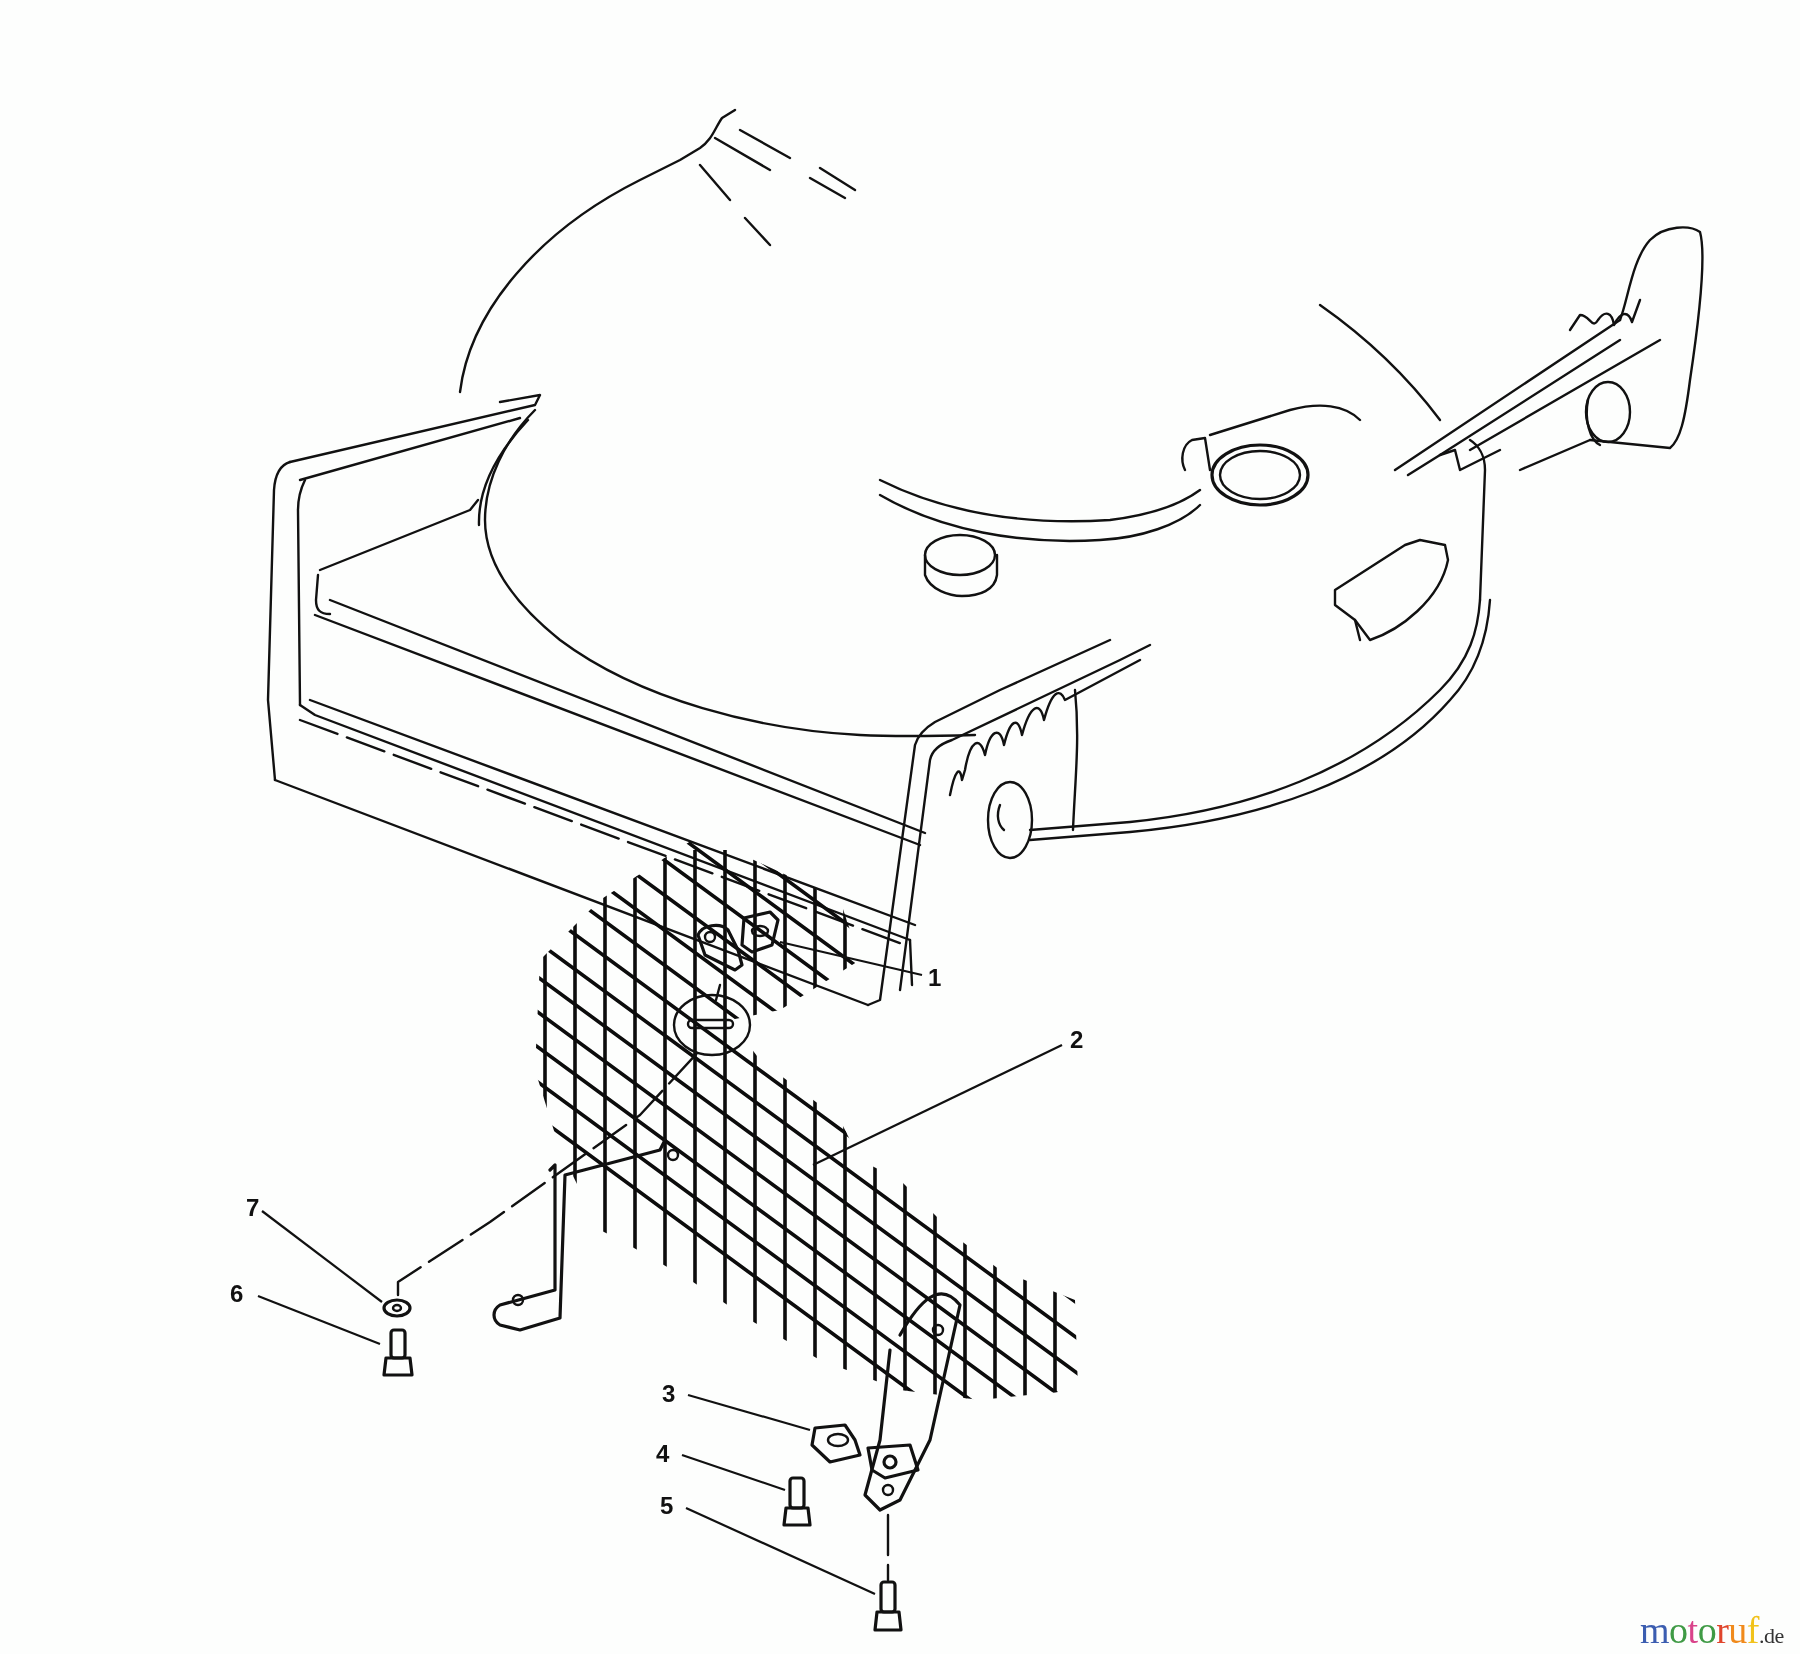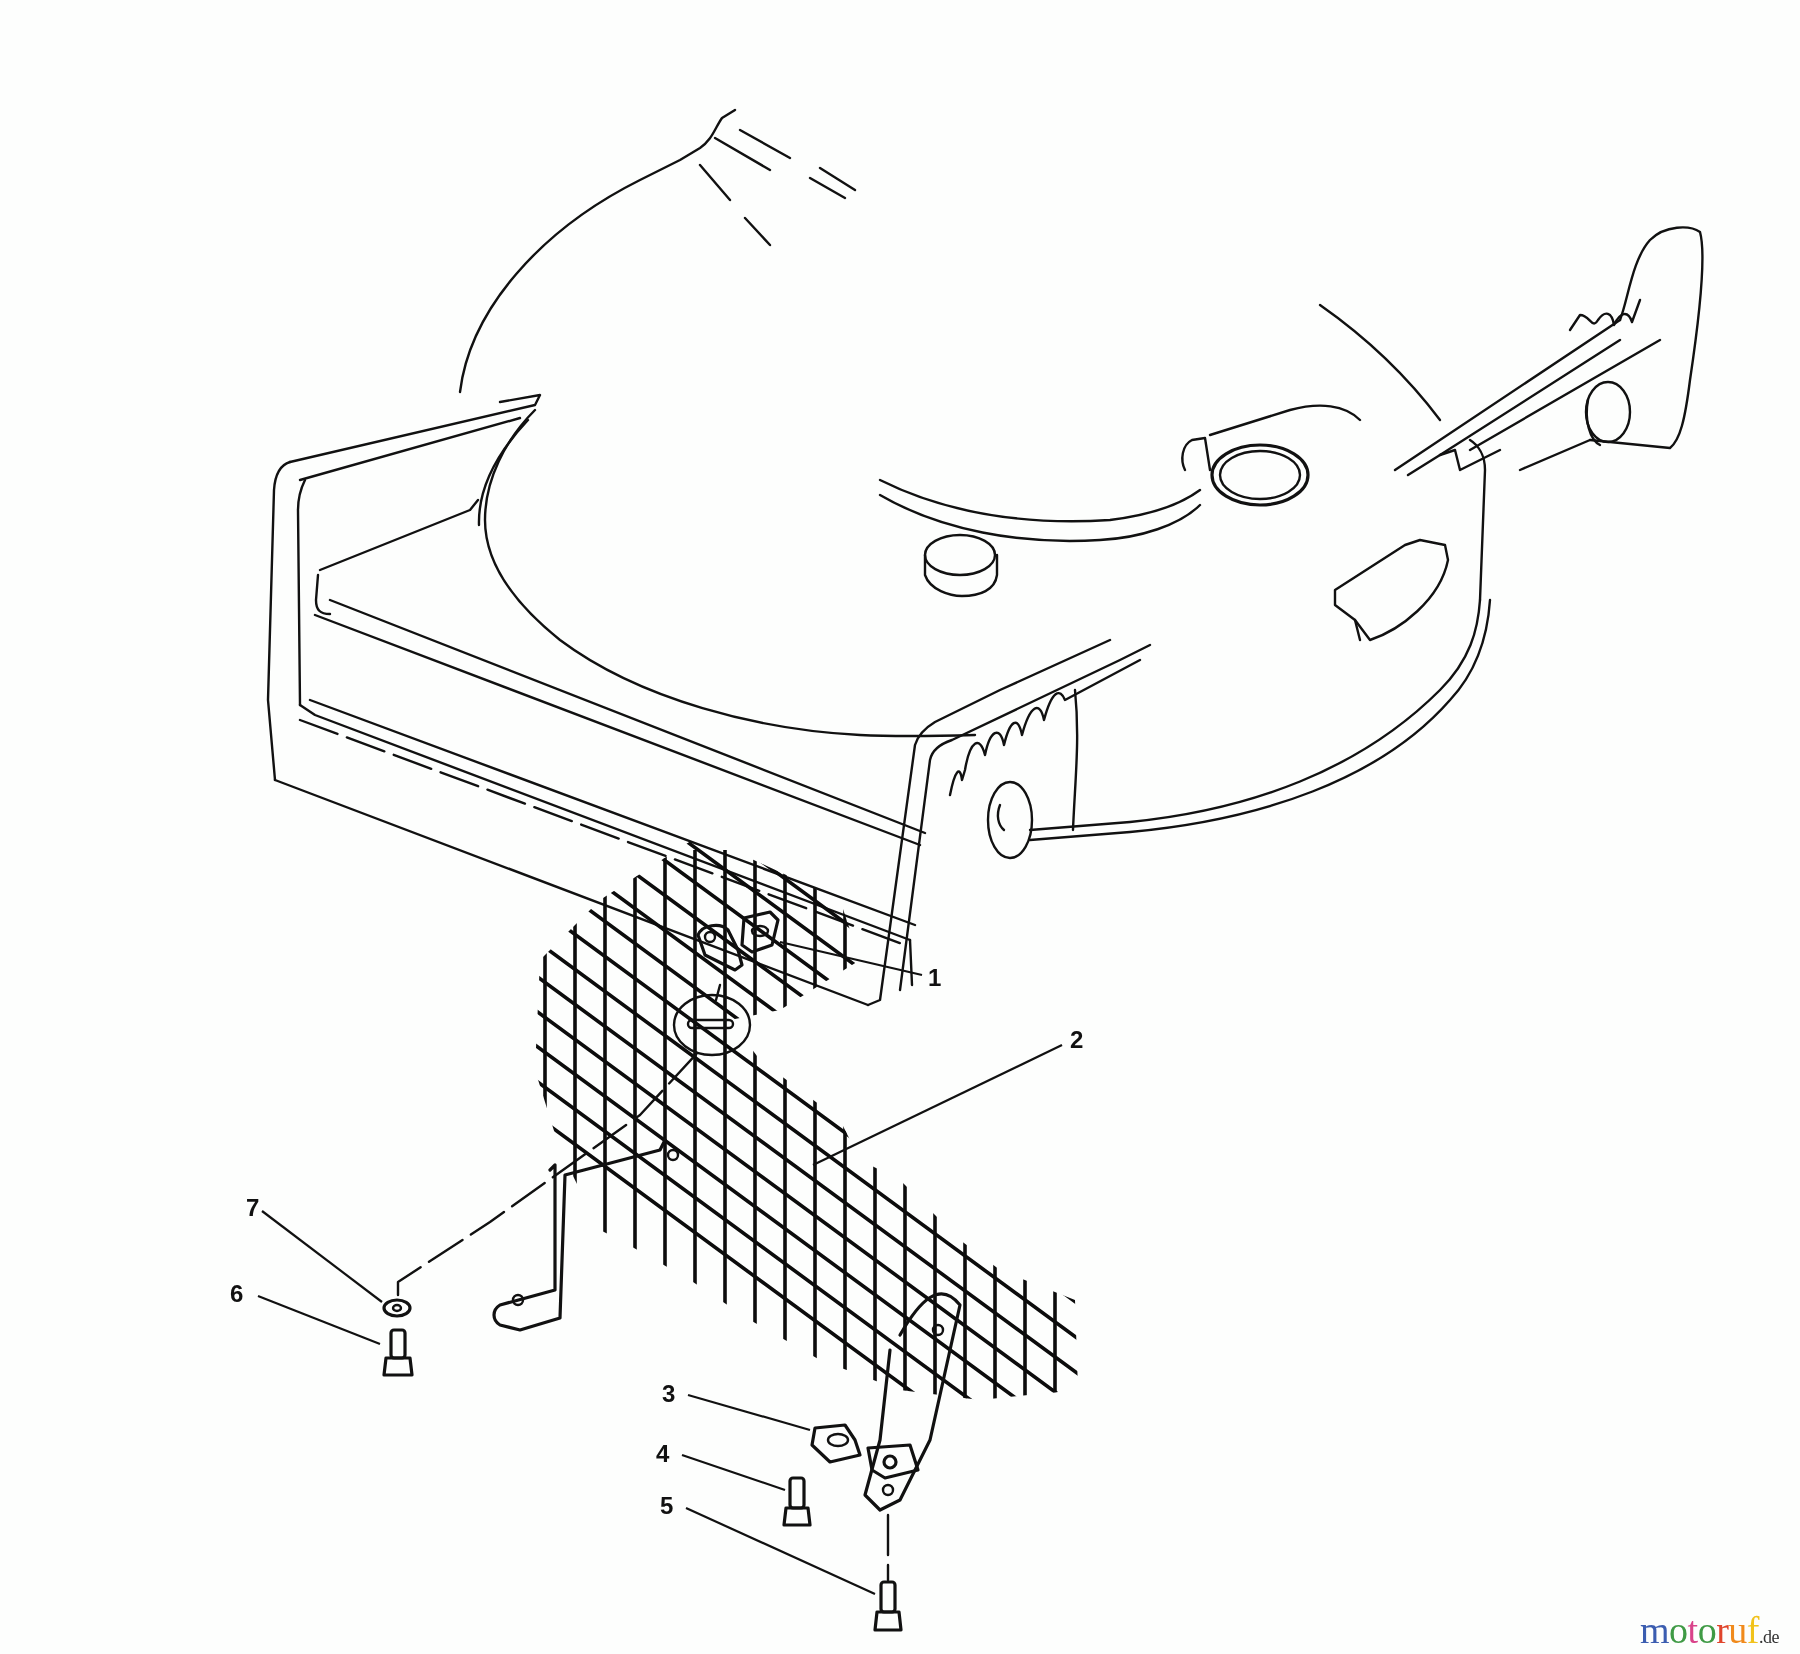--- a/index.html
+++ b/index.html
@@ -6,21 +6,21 @@
   #canvas { position:relative; width:1800px; height:1654px; overflow:hidden; background:#fdfefd; }
   svg.drawing { position:absolute; left:0; top:0; }
   .ln { fill:none; stroke:#111; stroke-width:2.4; stroke-linecap:round; stroke-linejoin:round; }
   .th { fill:none; stroke:#111; stroke-width:3.2; stroke-linecap:round; stroke-linejoin:round; }
   .mesh { fill:none; stroke:#0c0c0c; stroke-width:3.6; stroke-linecap:butt; }
   .leader { fill:none; stroke:#111; stroke-width:2.2; }
   .dash { stroke-dasharray: 40 10; }
   .callout { position:absolute; font-family:"Liberation Sans", sans-serif; font-weight:bold; font-size:24px; color:#111; line-height:1; }
   .logo { position:absolute; left:1640px; top:1608px; font-family:"Liberation Serif", serif; font-size:38px; letter-spacing:-0.5px; white-space:nowrap; }
   .logo span { display:inline-block; }
-  .logo .tld { font-size:18px; color:#333; }
+  .logo .tld { font-size:22px; color:#333; }
 </style>
 </head>
 <body>
 
 <div id="canvas">
   <svg class="drawing" width="1800" height="1654" viewBox="0 0 1800 1654">
 
     <g>
 
       <path class="ln" d="M460 392 C470 310 540 230 640 180 L680 160 L700 148 C712 140 715 128 722 118 L735 110"></path>

